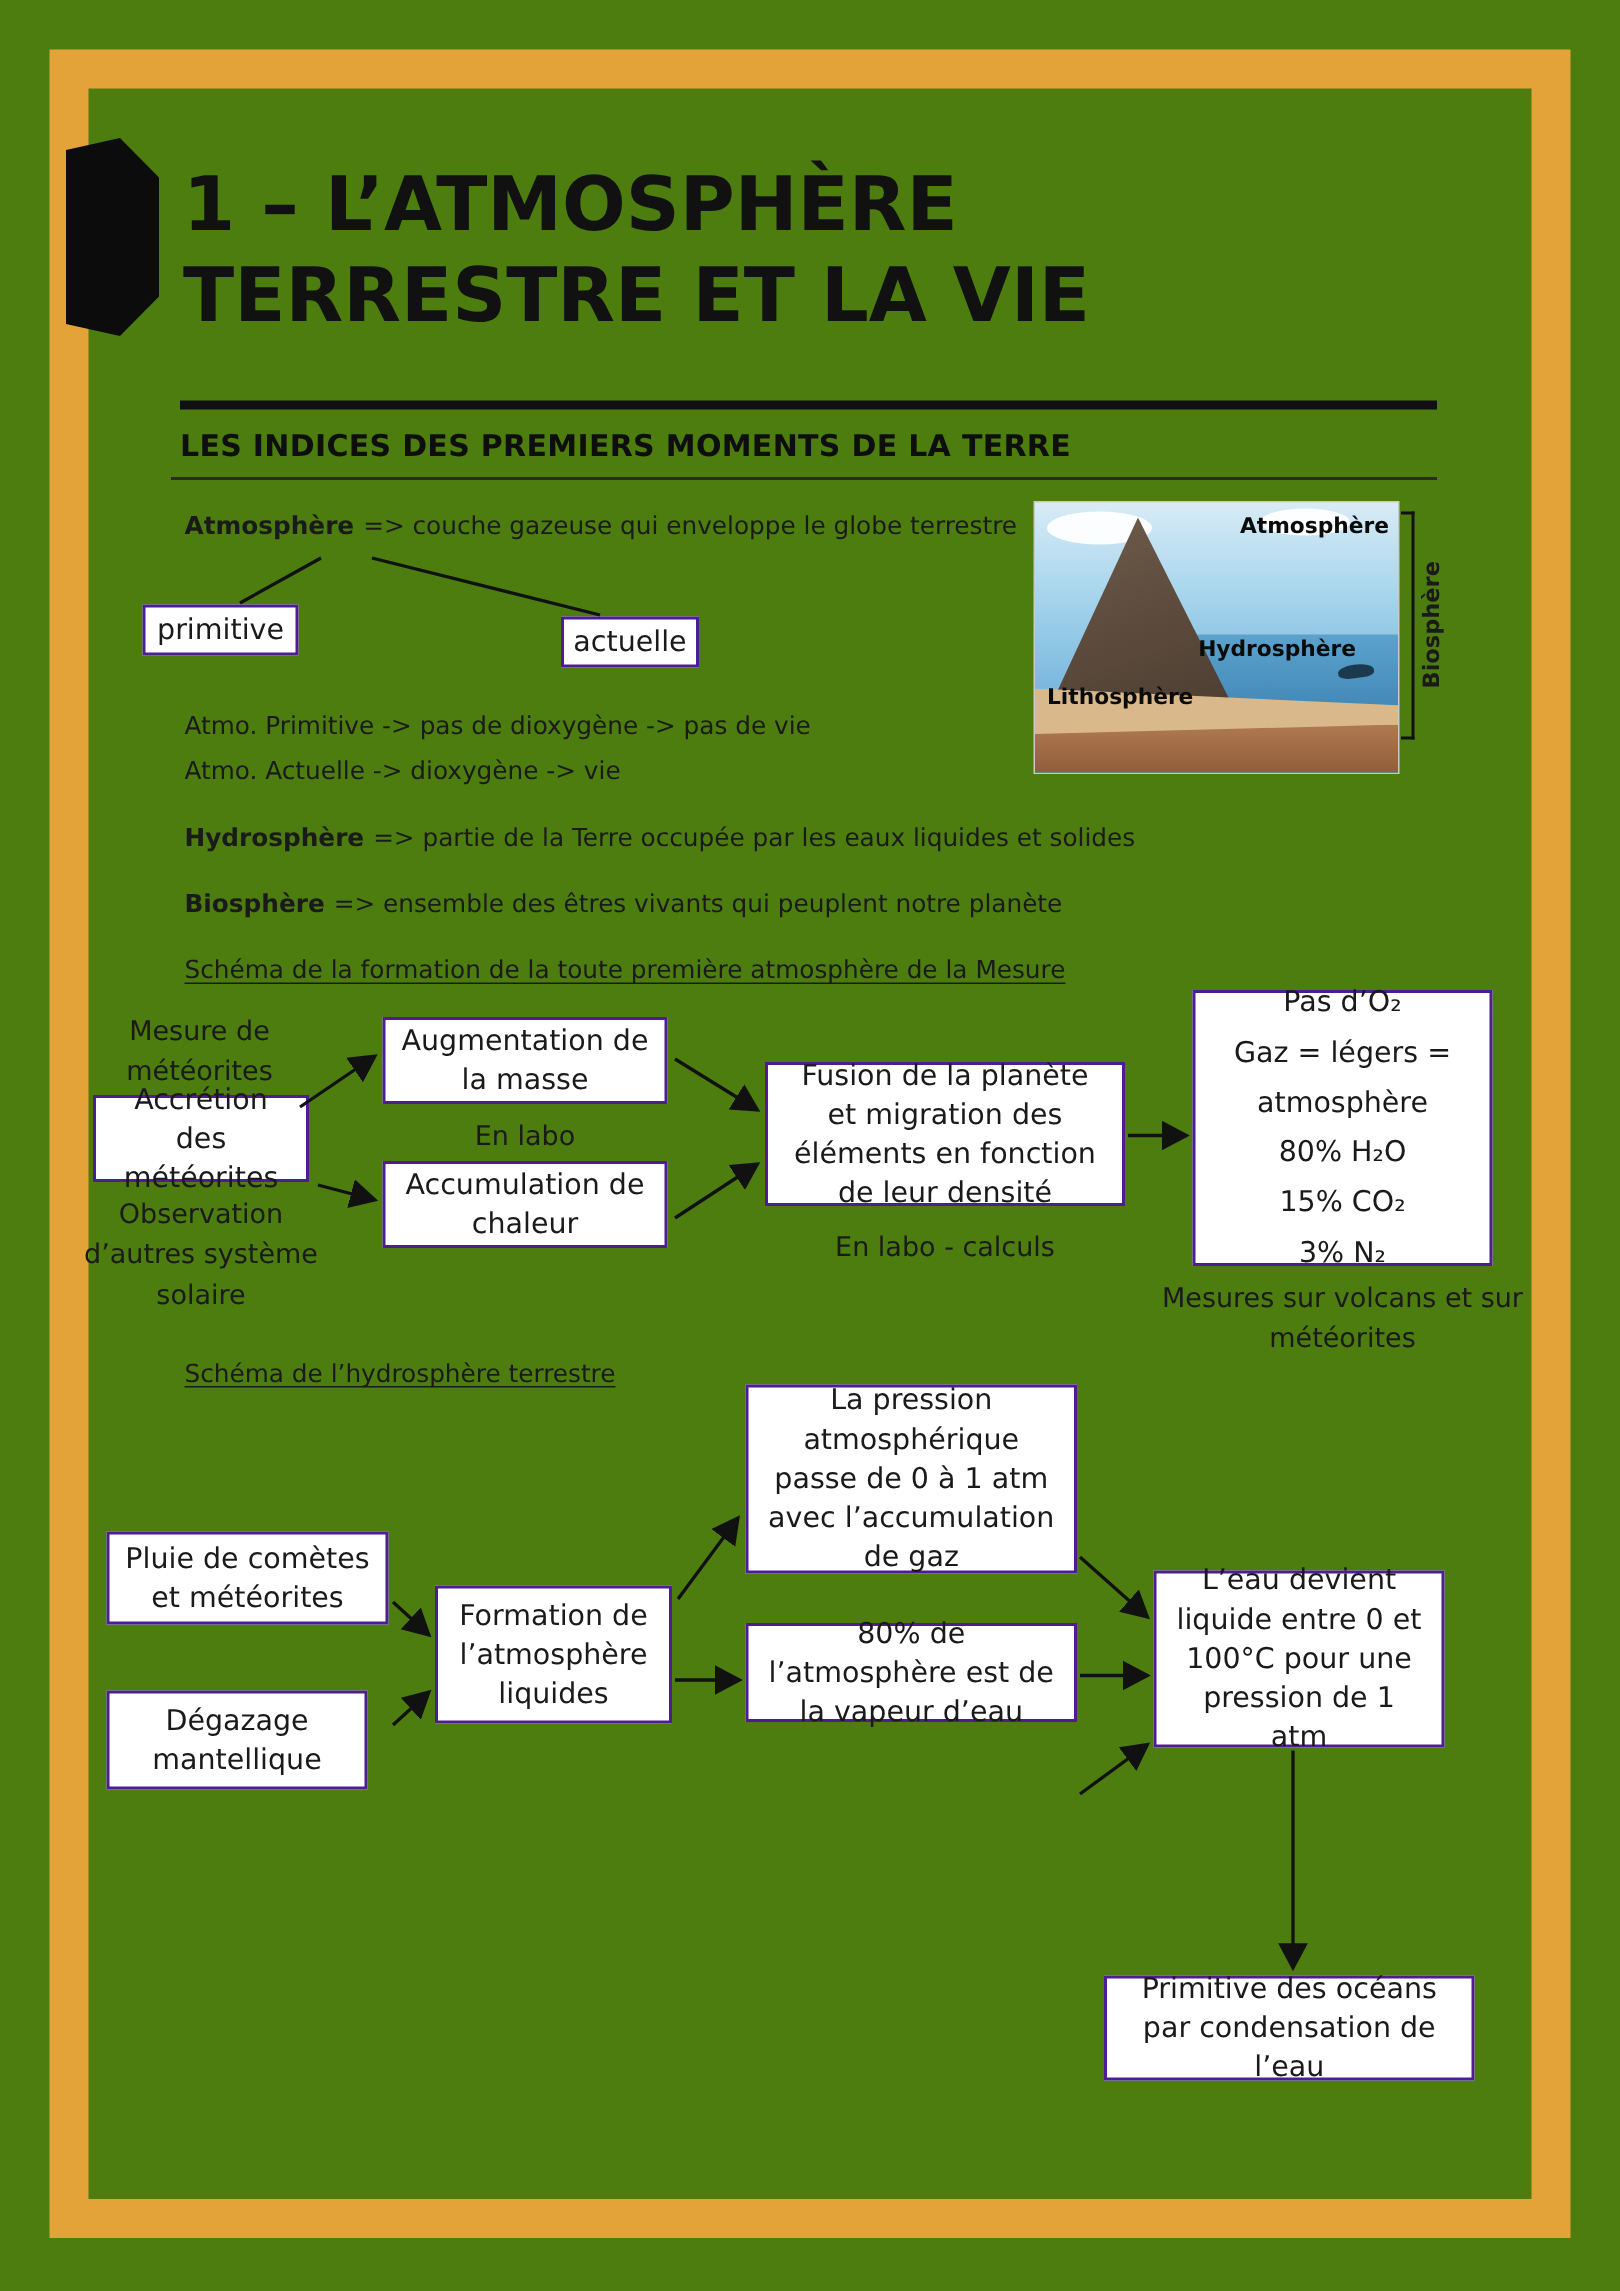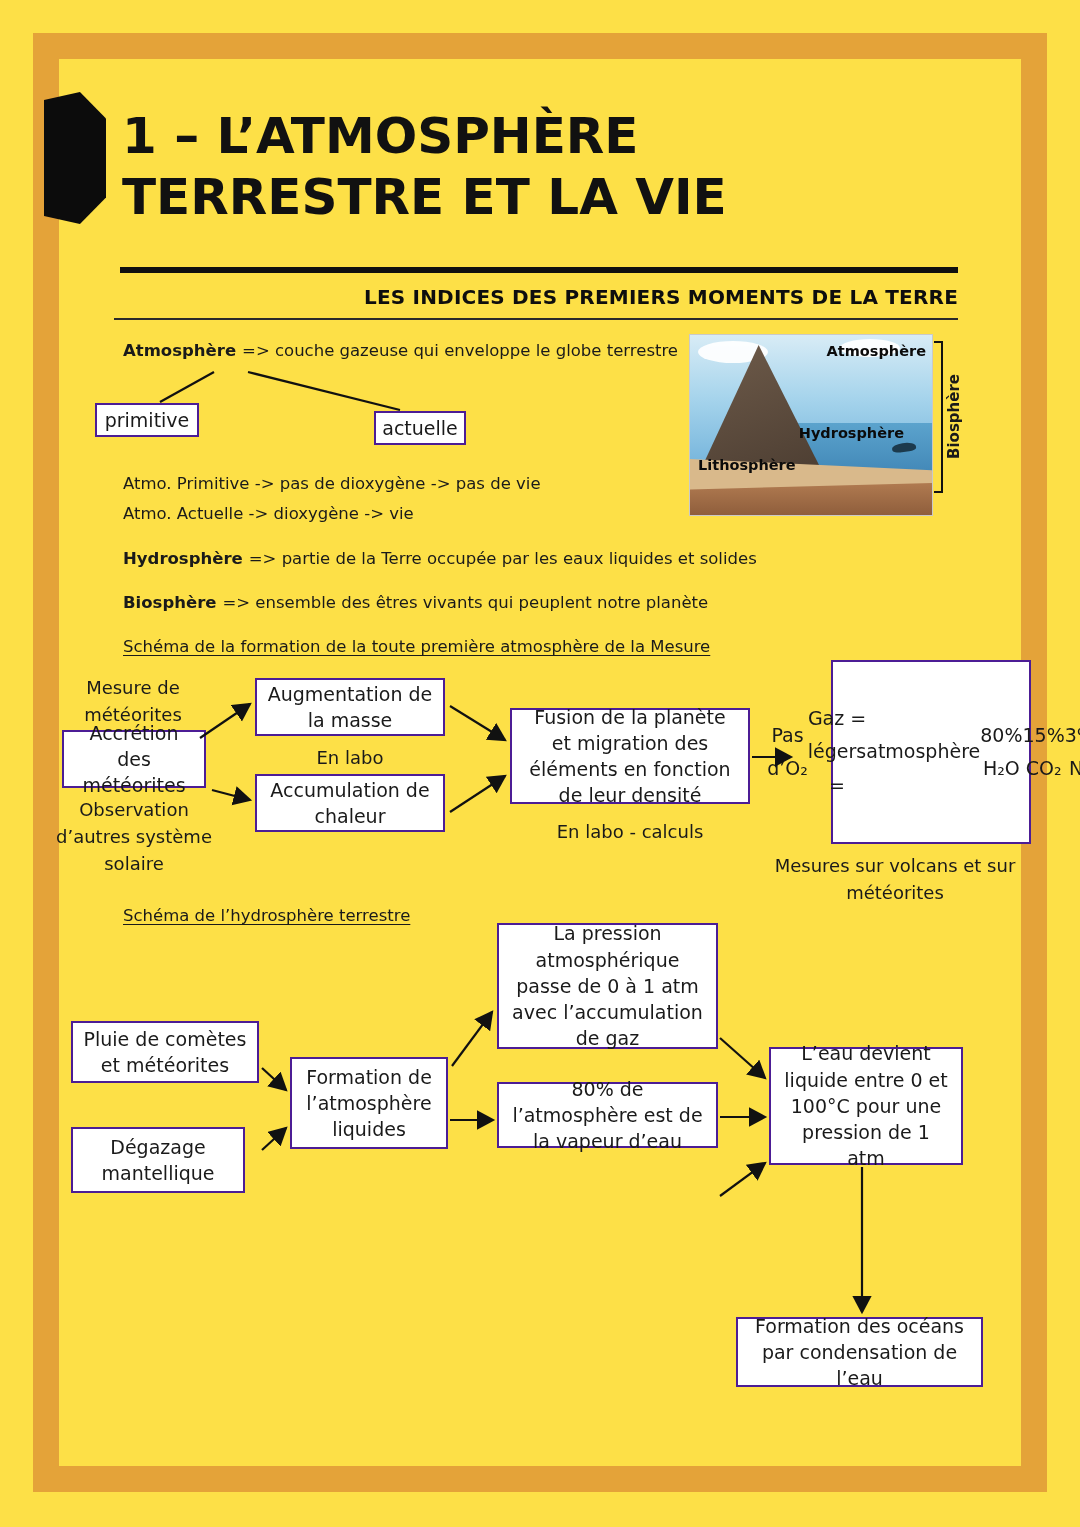--- a/index.html
+++ b/index.html
@@ -1,36 +1,36 @@
 <!DOCTYPE html>
 <html><head>
 <meta charset="utf-8">
 <style>
   html,body { margin:0; padding:0; background:#ffffff; }
   .page {
-    position:relative; width:1080px; height:1527px; background:#fde047;
+    position:relative; width:1080px; height:1527px; background:#4d7c0f;
     font-family:"DejaVu Sans","Liberation Sans",sans-serif; color:#1a1a1a;
     overflow:hidden;
   }
   .frame {
     position:absolute; left:33px; top:33px; width:1014px; height:1459px;
     border:26px solid #E4A339; box-sizing:border-box;
   }
   .bookmark {
     position:absolute; left:44px; top:92px; width:62px; height:132px;
     background:#0c0c0c;
     clip-path:polygon(0 6%, 58% 0, 100% 20%, 100% 80%, 58% 100%, 0 94%);
   }
   .title {
     position:absolute; left:122px; top:106px; width:850px;
     font-size:50px; font-weight:bold; line-height:1.22; color:#111;
   }
   .rule-thick { position:absolute; left:120px; top:267px; width:838px; height:6px; background:#101010; }
   .section-header {
-    position:absolute; left:120px; top:285px; width:838px; text-align:right;
+    position:absolute; left:120px; top:285px; width:838px; text-align:left;
     font-size:20px; font-weight:bold; letter-spacing:0.2px; color:#0e0e0e;
   }
   .rule-thin { position:absolute; left:114px; top:318px; width:844px; height:2px; background:#2a2a2a; }
 
   .def { position:absolute; font-size:16.5px; white-space:nowrap; }
   .def .term { font-weight:bold; }
   .def .dtext { margin-left:6px; }
 
   .plain { position:absolute; font-size:16.5px; white-space:nowrap; }
 
@@ -39,21 +39,21 @@
     display:flex; align-items:center; justify-content:center; text-align:center;
     font-size:19px; line-height:1.38; box-sizing:border-box; padding:6px 10px;
   }
   .txt {
     position:absolute; text-align:center; font-size:18px; line-height:1.5;
   }
   .heading-underline {
     position:absolute; font-size:16.5px; text-decoration:underline; text-underline-offset:3px;
     white-space:nowrap;
   }
-  .result-box { flex-direction:row; line-height:1.75; padding:8px 6px;margin-left:36px; }
+  .result-box { flex-direction:column; line-height:1.75; padding:8px 6px; }
 
   .arrows { position:absolute; left:0; top:0; pointer-events:none; }
 
   
   .illus {
     position:absolute; left:690px; top:335px; width:242px; height:180px;
     overflow:hidden; background:linear-gradient(180deg,#d8ecf6 0%,#a6d4ec 35%,#79b7dd 70%,#6aaed6 100%);
     box-shadow:0 0 0 1px #c9c9c9;
   }
   .illus .cloud { position:absolute; background:#ffffff; border-radius:50%; opacity:0.92; }
@@ -181,21 +181,21 @@
   <div class="box" style="left:497px; top:1082px; width:221px; height:66px;">
     <span>80% de l’atmosphère est de la vapeur d’eau</span>
   </div>
   <div class="box" style="left:71px; top:1127px; width:174px; height:66px;">
     <span>Dégazage mantellique</span>
   </div>
   <div class="box" style="left:769px; top:1047px; width:194px; height:118px;">
     <span>L’eau devient liquide entre 0 et 100°C pour une pression de 1 atm</span>
   </div>
   <div class="box" style="left:736px; top:1317px; width:247px; height:70px;">
-    <span>Formation des océans par condensation de l’eau</span>
+    <span>Primitive des océans par condensation de l’eau</span>
   </div>
 
   <svg class="arrows" width="1080" height="1527" viewBox="0 0 1080 1527">
     <defs>
       <marker id="ah" markerWidth="10" markerHeight="10" refX="7.5" refY="4.5" orient="auto">
         <path d="M0,0 L8.5,4.5 L0,9 z" fill="#111"></path>
       </marker>
     </defs>
 
     <line x1="214" y1="372" x2="160" y2="402" stroke="#111" stroke-width="2.2"></line>

